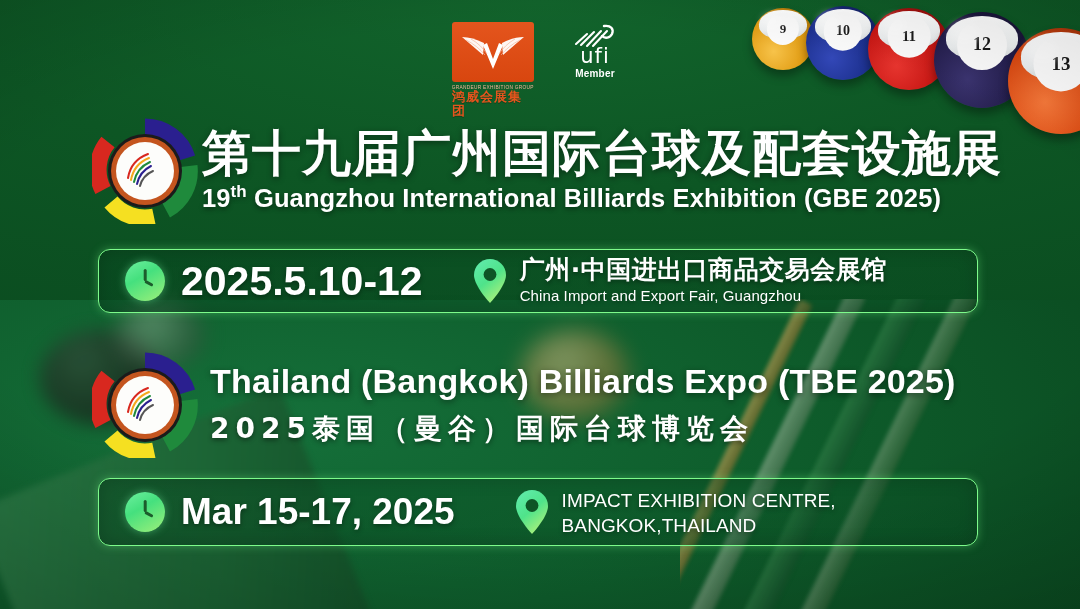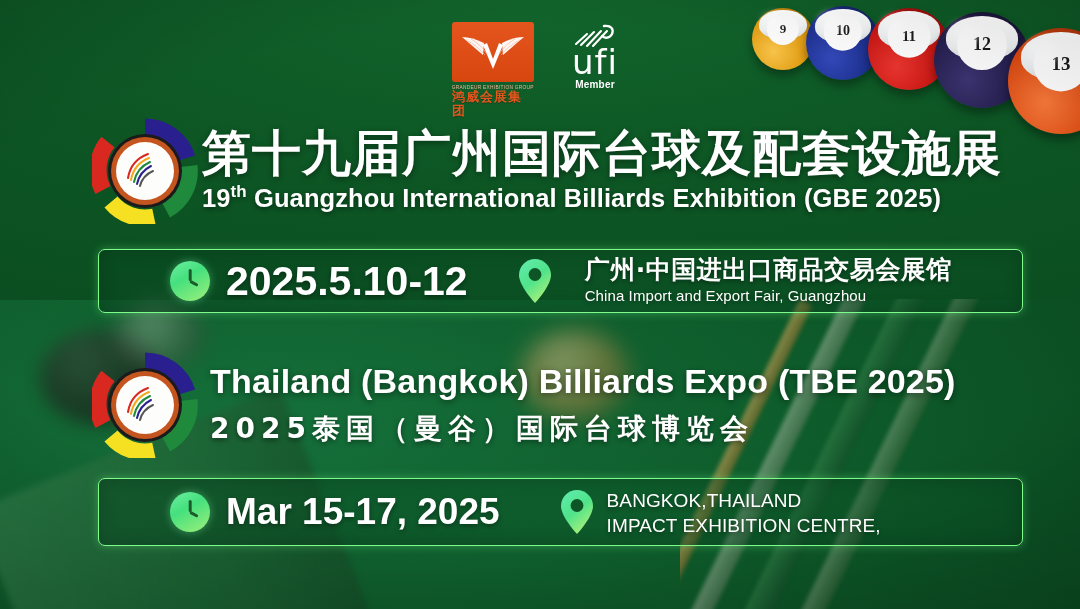--- a/index.html
+++ b/index.html
@@ -61,21 +61,21 @@
   .sp-grandeur{width:82px;}
   .gr-box{width:82px;height:60px;background:linear-gradient(180deg,#e4551d 0%,#d8460f 100%);
     border-radius:3px;position:relative;overflow:hidden;display:flex;align-items:center;justify-content:center;}
   .gr-en{font-size:5px;letter-spacing:.3px;color:#f3b49a;margin-top:2px;white-space:nowrap;
           transform:scaleX(.96);}
   .gr-cn{font-size:13px;font-weight:700;color:#e4551d;letter-spacing:1px;line-height:1.1;
          text-shadow:0 1px 0 rgba(0,0,0,.25);}
 
   .sp-ufi{width:66px;align-items:center;}
   .ufi-mark{width:42px;height:26px;position:relative;}
-  .ufi-txt{font-size:34px;font-weight:400;color:#ffffff;line-height:.85;letter-spacing:1px;
+  .ufi-txt{font-size:21px;font-weight:400;color:#ffffff;line-height:.85;letter-spacing:1px;
            font-family:"DejaVu Sans",sans-serif;}
   .ufi-member{font-size:10px;font-weight:700;color:#ffffff;letter-spacing:.2px;margin-top:2px;}
 
   .sp-yun{width:92px;align-items:center;}
   .yun-mark{width:44px;height:44px;position:relative;}
   .yun-en{font-size:12.5px;font-weight:700;color:#e07a4a;letter-spacing:1.4px;line-height:1;margin-top:2px;}
   .yun-sub{font-size:5.5px;font-weight:700;color:#e07a4a;letter-spacing:2.4px;margin-top:1px;}
   .yun-cn{font-size:7px;font-weight:700;color:#e07a4a;letter-spacing:2px;margin-top:2px;}
 
   
@@ -94,24 +94,24 @@
     text-shadow:0 2px 5px rgba(0,0,0,.45);}
   .t-en-main sup{font-size:17px;vertical-align:super;}
 
   .t-en-big{font-size:34px;font-weight:700;color:#ffffff;letter-spacing:.2px;line-height:1.15;
     text-shadow:0 2px 6px rgba(0,0,0,.45);}
   .t-cn-sub{font-size:28px;font-weight:700;color:#ffffff;letter-spacing:6px;line-height:1.3;margin-top:10px;
     font-family:"DejaVu Sans","Liberation Sans",sans-serif;
     text-shadow:0 2px 5px rgba(0,0,0,.45);}
 
   
-  .infobar{position:absolute;left:98px;width:878px;border:1.6px solid #7dfb8b;border-radius:7px;
+  .infobar{position:absolute;left:98px;width:878px;border:1.6px solid #7dfb8b;border-radius:12px;
     background:linear-gradient(90deg, rgba(8,70,32,.50) 0%, rgba(10,80,36,.34) 55%, rgba(8,70,32,.22) 100%);
     box-shadow:0 0 10px rgba(120,255,140,.35), inset 0 0 18px rgba(0,0,0,.18);
-    display:flex;align-items:center;padding-left:45px;}
+    display:flex;align-items:center;}
   .ib1{top:249px;height:62px;}
   .ib2{top:478px;height:66px;}
 
   .ib-seg{display:flex;align-items:center;}
   .ib-seg.date{padding-left:26px;}
   .ib-seg.place{padding-left:18px;}
 
   .icon-clock{width:40px;height:40px;border-radius:50%;flex:0 0 auto;
     background:linear-gradient(150deg,#6ef0a0 0%,#45e07e 40%,#9ef07a 100%);
     position:relative;box-shadow:0 0 8px rgba(110,240,160,.45);}
@@ -254,21 +254,21 @@
         <div class="t-en-main"><span>19</span><sup>th</sup><span> Guangzhou International Billiards Exhibition (GBE 2025)</span></div>
       </div>
     </div>
   </div>
 
   <div class="infobar ib1">
     <div class="ib-seg date">
       <div class="icon-clock"></div>
       <div class="date-txt">2025.5.10-12</div>
     </div>
-    <div class="ib-seg place" style="margin-left:32px;gap:20px;">
+    <div class="ib-seg place" style="margin-left:32px;">
       <div class="icon-pin">
         <svg width="34" height="46" viewBox="0 0 34 46">
           <defs>
             <linearGradient id="pg1" x1="0" y1="0" x2="0.6" y2="1">
               <stop offset="0%" stop-color="#63ecb0"></stop>
                 <stop offset="55%" stop-color="#4fe38a"></stop>
                 <stop offset="100%" stop-color="#a6f07c"></stop>
             </linearGradient>
           </defs>
           <path d="M17 1 C8.2 1 1 8.2 1 17 C1 28 17 45 17 45 C17 45 33 28 33 17 C33 8.2 25.8 1 17 1 Z" fill="url(#pg1)"></path>
@@ -324,19 +324,19 @@
               <stop offset="0%" stop-color="#63ecb0"></stop>
                 <stop offset="55%" stop-color="#4fe38a"></stop>
                 <stop offset="100%" stop-color="#a6f07c"></stop>
             </linearGradient>
           </defs>
           <path d="M17 1 C8.2 1 1 8.2 1 17 C1 28 17 45 17 45 C17 45 33 28 33 17 C33 8.2 25.8 1 17 1 Z" fill="url(#pg2)"></path>
           <circle cx="17" cy="16.5" r="6.4" fill="#0e5526"></circle>
         </svg>
       </div>
       <div class="place-wrap">
+        <div class="place-en l1">IMPACT EXHIBITION CENTRE,</div>
         <div class="place-en l1">BANGKOK,THAILAND</div>
-        <div class="place-en l1">IMPACT EXHIBITION CENTRE,</div>
       </div>
     </div>
   </div>
 
 </div>
 
 </body></html>

